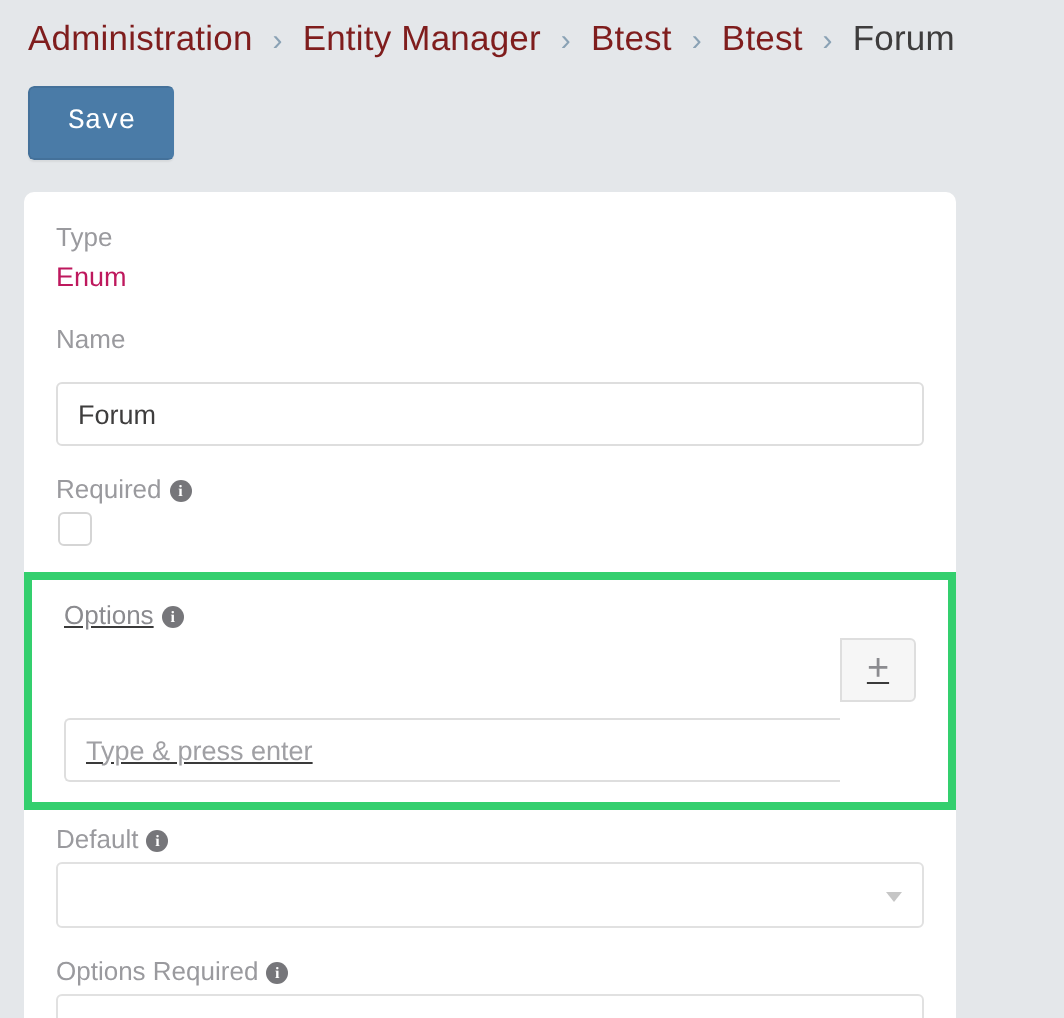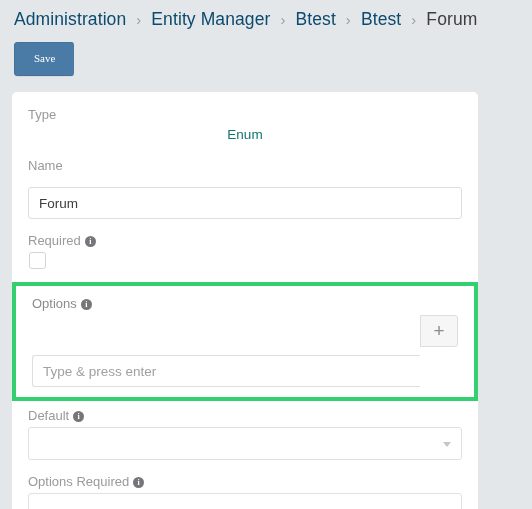--- a/index.html
+++ b/index.html
@@ -20,21 +20,21 @@
 
   
   .breadcrumb {
     padding: 7px 0 6px 14px;
     font-size: 17.5px;
     line-height: 24px;
     white-space: nowrap;
     letter-spacing: 0.1px;
   }
   .crumb-link {
-    color: #0c4a6e;
+    color: #7f1d1d;
     text-decoration: none;
     cursor: pointer;
   }
   .crumb-sep {
     color: #8aa2b5;
     padding: 0 5px;
     font-size: 15px;
   }
   .crumb-active {
     color: #3e3d3d;
@@ -45,22 +45,22 @@
     padding: 4px 0 0 14px;
     display: flex;
   }
   .btn-group {
     display: flex;
     border-radius: 3px;
     overflow: hidden;
     box-shadow: 0 1px 1px rgba(0,0,0,.06);
   }
   .btn {
-    font-family: Liberation Serif, serif;
-    font-size: 11px;
+    font-family: Liberation Mono, monospace;
+    font-size: 14px;
     line-height: 1;
     padding: 10px 17px 11px;
     border: 1px solid transparent;
     cursor: pointer;
     outline: none;
   }
   .btn-save {
     background: #4a7ba7;
     color: #ffffff;
     border-color: #44719a;
@@ -91,24 +91,23 @@
 
   .f-label {
     display: block;
     color: #9a9a9e;
     font-size: 13px;
     line-height: 17px;
     margin-bottom: 3px;
     font-weight: normal;
   }
   .f-static {
-    color: #0f766e;
+    color: #be185d;
     font-size: 13.5px;
     line-height: 18px;
-    text-align: center;
   }
 
   
   .info-icon {
     display: inline-block;
     width: 11px;
     height: 11px;
     border-radius: 50%;
     background: #76767a;
     color: #ffffff;
@@ -249,21 +248,21 @@
   </div>
 
   <div class="field">
     <span class="f-label">
       <span>Required</span><span class="info-icon">i</span>
     </span>
     <span class="f-checkbox"></span>
   </div>
 
   <div class="highlight-box">
-    <div class="field" style="margin-bottom:0;">
+    <div class="field" style="margin-bottom:0;text-decoration:underline;">
       <span class="f-label">
         <span>Options</span><span class="info-icon">i</span>
       </span>
       <div class="input-group">
         <input class="f-input" type="text" placeholder="Type &amp; press enter" style="">
         <button class="ig-btn">+</button>
       </div>
     </div>
   </div>
 

